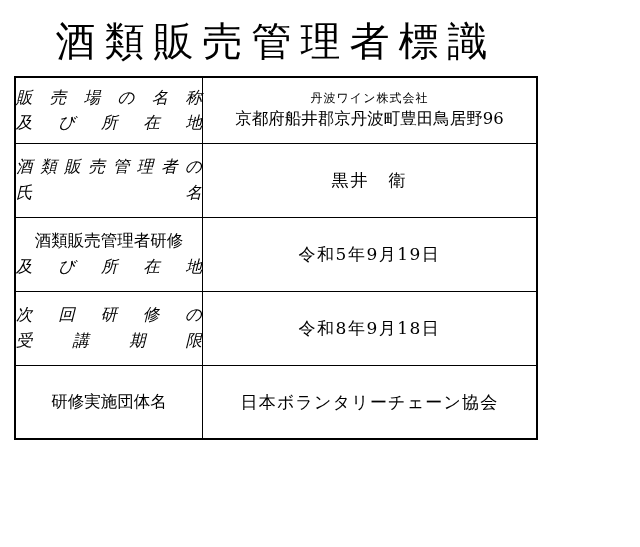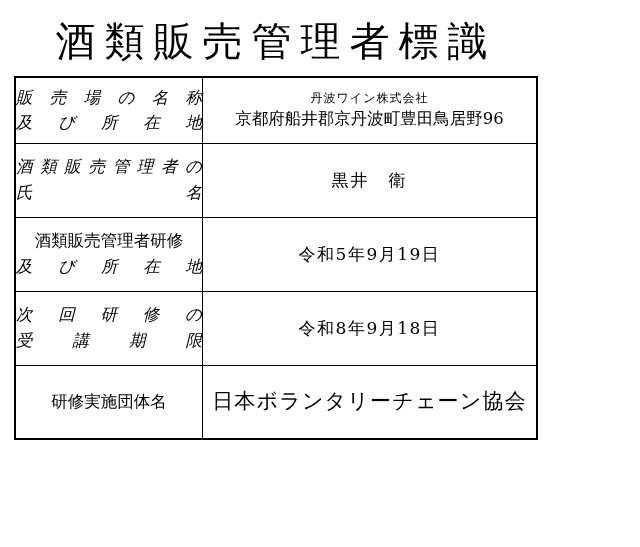--- a/index.html
+++ b/index.html
@@ -83,21 +83,21 @@
   }
   .name-value {
     letter-spacing: 2px;
   }
   .date-value {
     letter-spacing: 1.5px;
     font-size: 17px;
   }
   .org-value {
     letter-spacing: 1.2px;
-    font-size: 21px;
+    font-size: 17px;
   }
   .r1 { height: 66px; }
   .r2 { height: 74px; }
   .r3 { height: 74px; }
   .r4 { height: 74px; padding-left: 36px; }
   .r5 { height: 74px; }
 </style>
 </head>
 <body>
 

